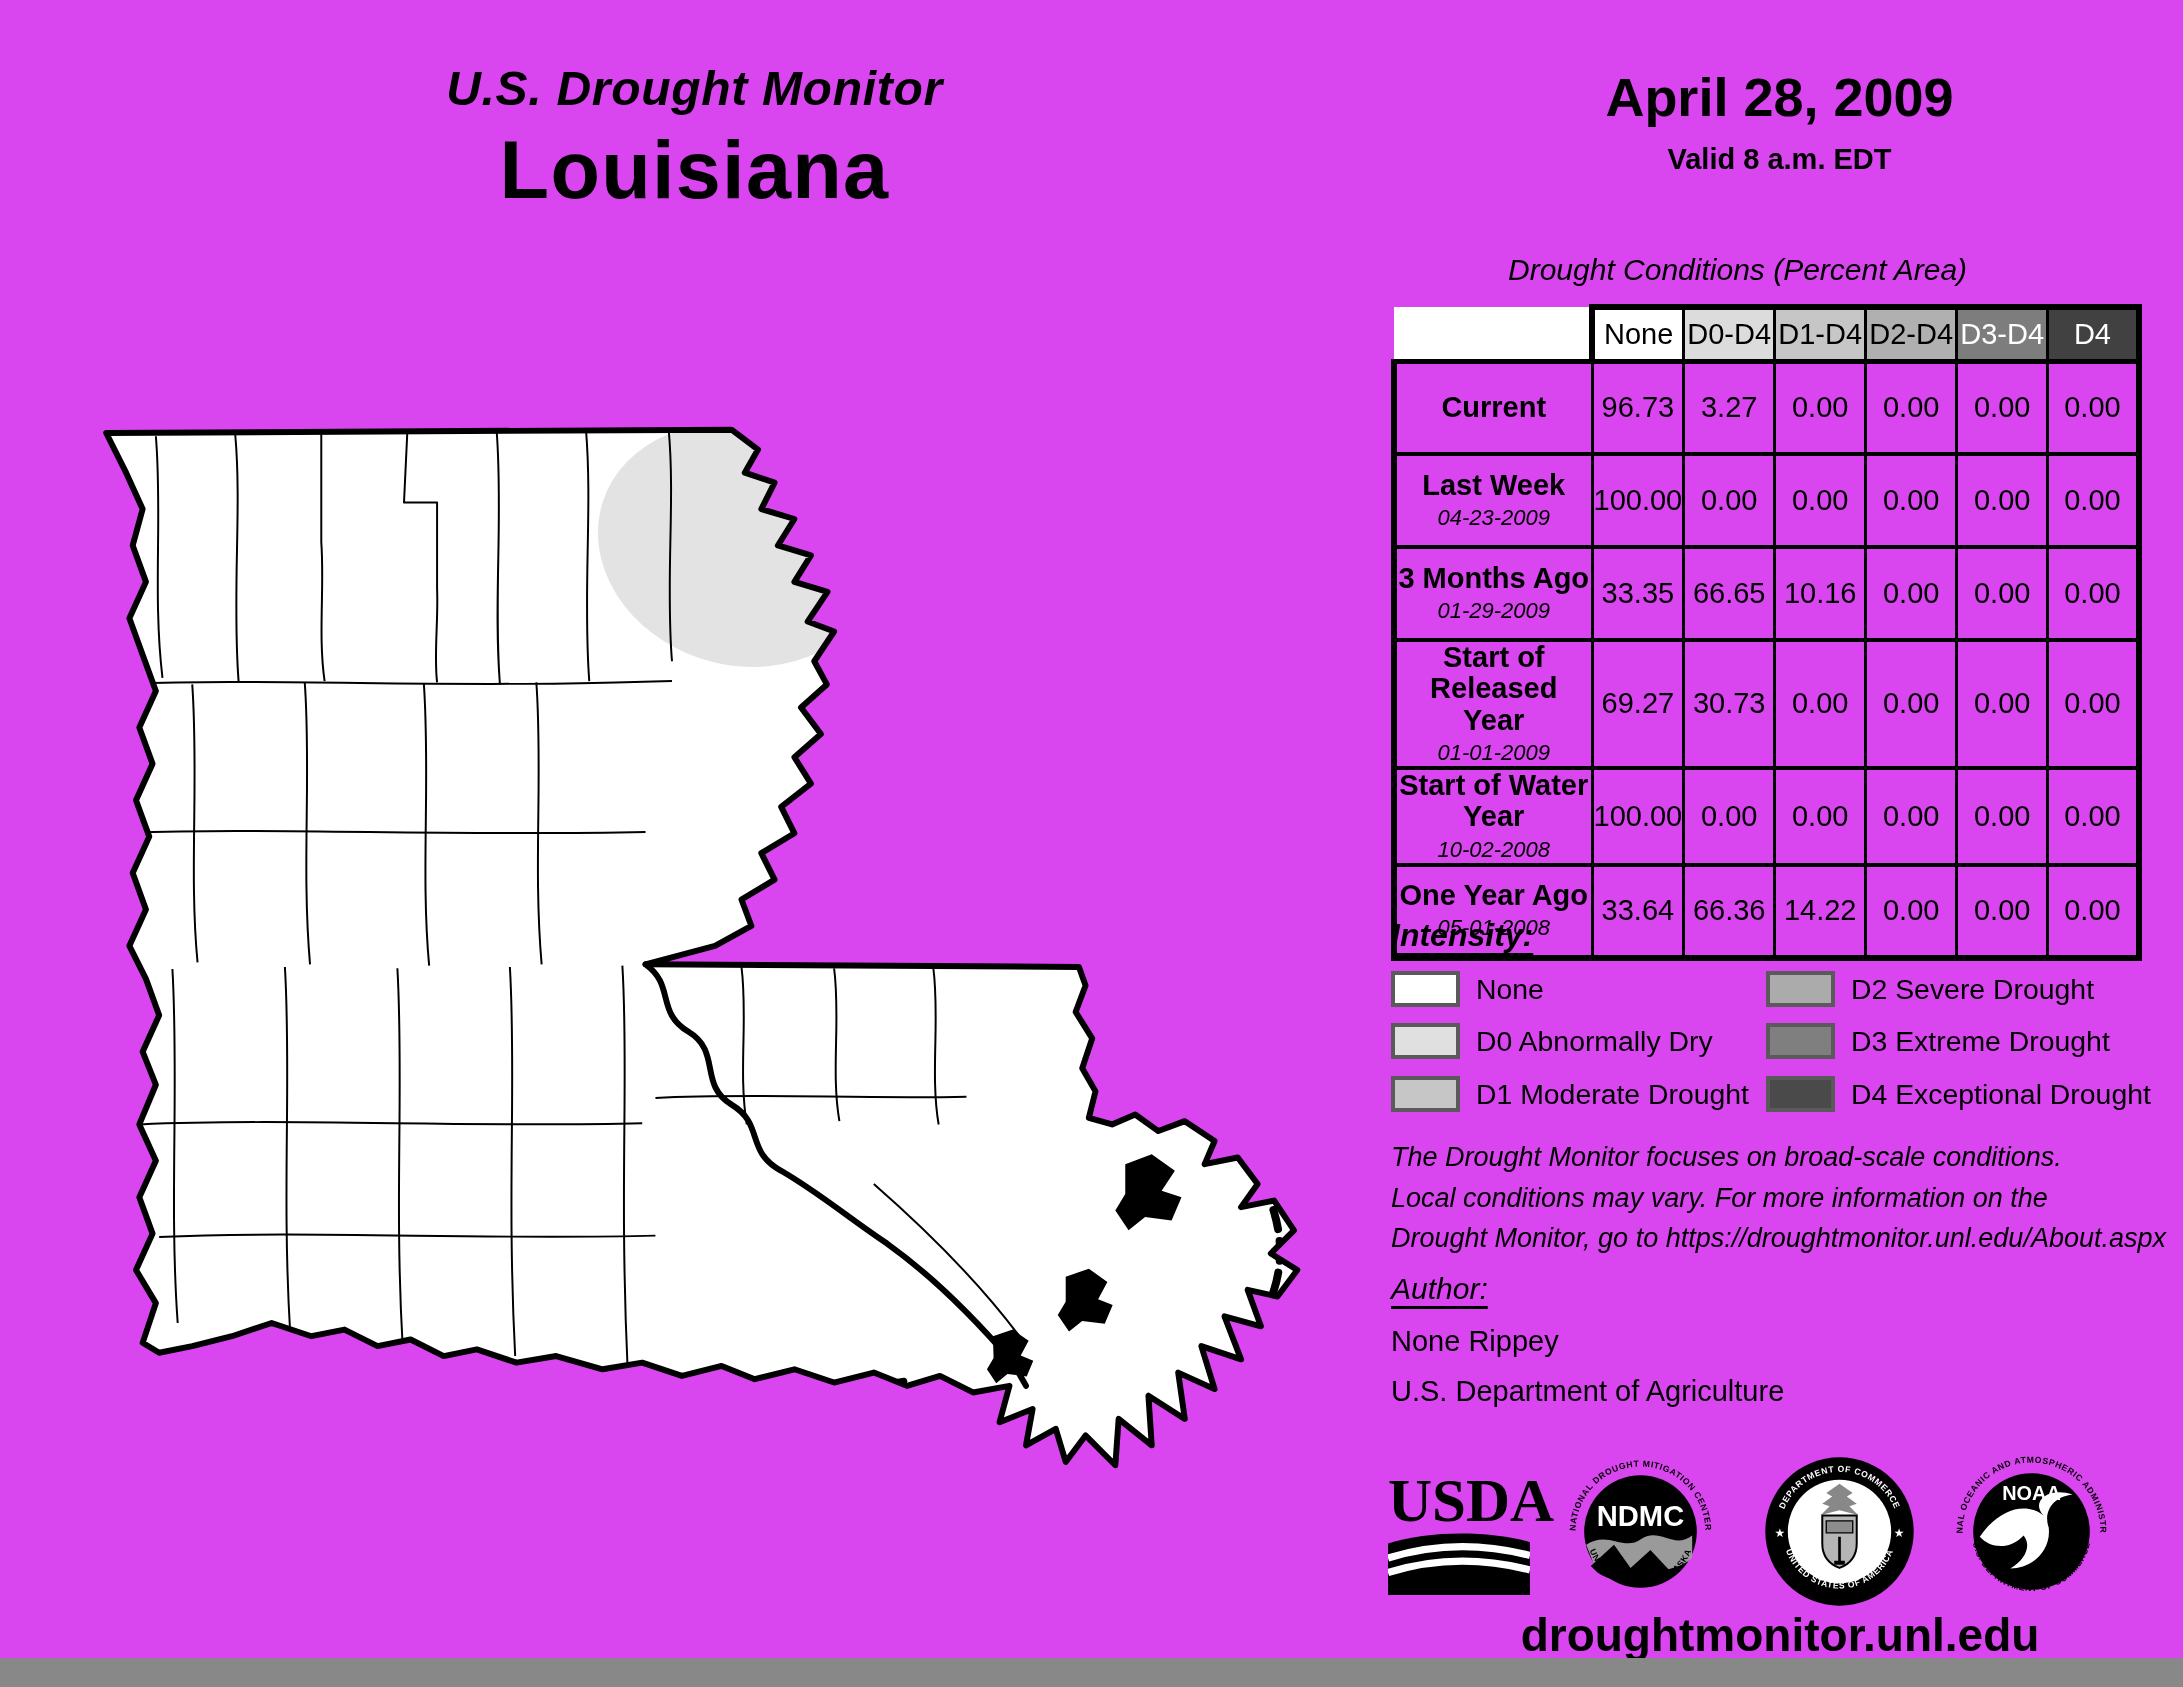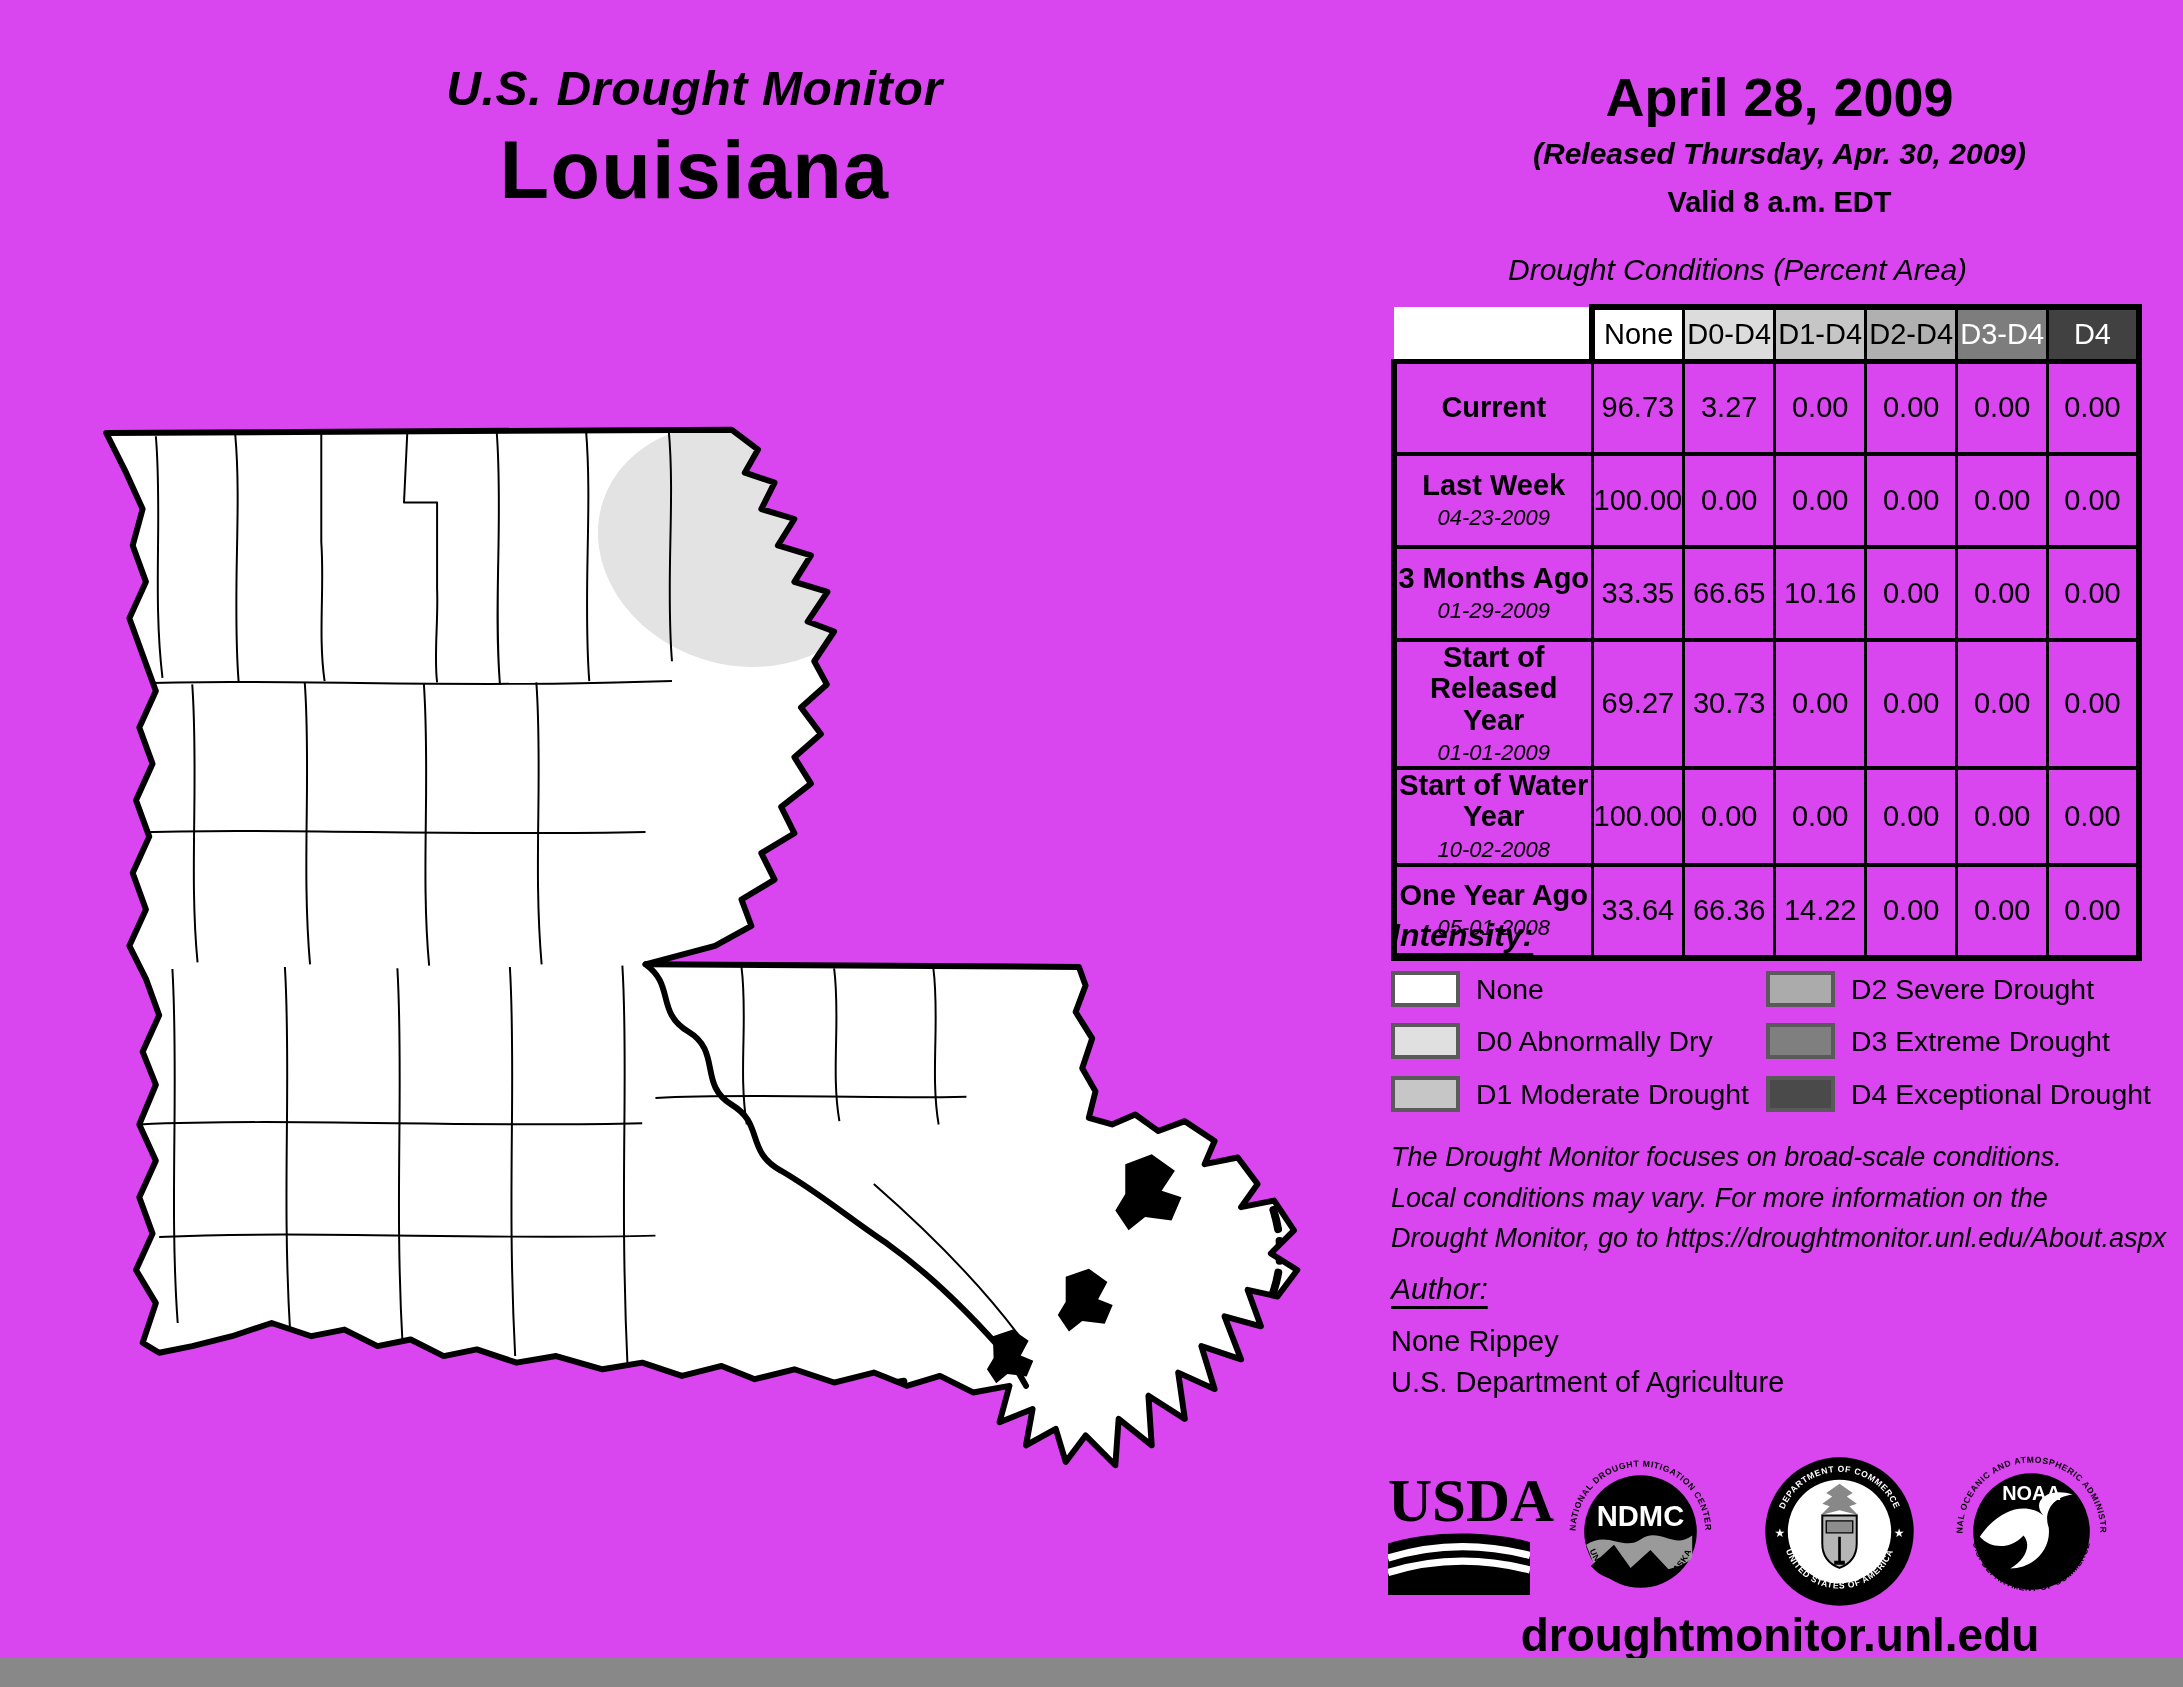--- a/index.html
+++ b/index.html
@@ -45,21 +45,21 @@
   .legend-item{position:absolute;display:flex;align-items:center;}
   .swatch{width:69px;height:36px;border:4px solid #5a5a5a;box-sizing:border-box;flex:0 0 auto;}
   .legend-label{font-size:28.4px;margin-left:16px;white-space:nowrap;}
 
   
   .notes{left:1391px;top:1137px;width:787px;font-size:27px;font-style:italic;line-height:1.5;}
   .author-block{left:1391px;top:1272px;}
   .author-heading{font-size:30px;font-style:italic;text-decoration:underline;
                   text-underline-offset:6.6px;text-decoration-thickness:3.3px;}
   .author-name{font-size:29px;margin-top:18.5px;}
-  .author-org{font-size:29px;margin-top:8px;}
+  .author-org{font-size:29px;margin-top:17px;}
 
   
   .logo{position:absolute;}
   .usda-logo{left:1388px;top:1474px;width:142px;text-align:center;}
   .usda-text{font-family:"Liberation Serif", serif;font-weight:bold;font-size:61px;line-height:0.9;}
   .footer-url{left:1416px;top:1608px;width:728px;text-align:center;font-size:46px;font-weight:bold;}
 
   svg text{font-family:"Liberation Sans", sans-serif;}
   .ringtext-sm{font-size:13px;letter-spacing:1px;font-weight:bold;}
 </style>
@@ -68,21 +68,20 @@
 
 <div class="page">
 
   <div class="abs title-block">
     <div class="title-line1">U.S. Drought Monitor</div>
     <div class="title-line2">Louisiana</div>
   </div>
 
   <div class="abs date-block">
     <div class="date-main">April 28, 2009</div>
-    <div class="date-released">(Released Thursday, Apr. 30, 2009)</div>
     <div class="date-valid">Valid 8 a.m. EDT</div>
   </div>
 
   <svg class="abs" style="left:93px;top:423px;" width="1244" height="1125" viewBox="0 0 1880 1700" aria-label="Louisiana drought map">
     <defs>
       <clipPath id="state-clip">
         <path d="M20,15 L965,10
           L1005,40 L985,75 L1030,90 L1010,130 L1060,145 L1035,185 L1085,200 L1060,240 L1110,255
           L1080,300 L1120,315 L1090,360 L1109,395 L1070,430 L1100,470 L1060,505 L1085,545
           L1040,580 L1060,620 L1010,650 L1030,690 L980,720 L995,760 L940,790 L835,818

